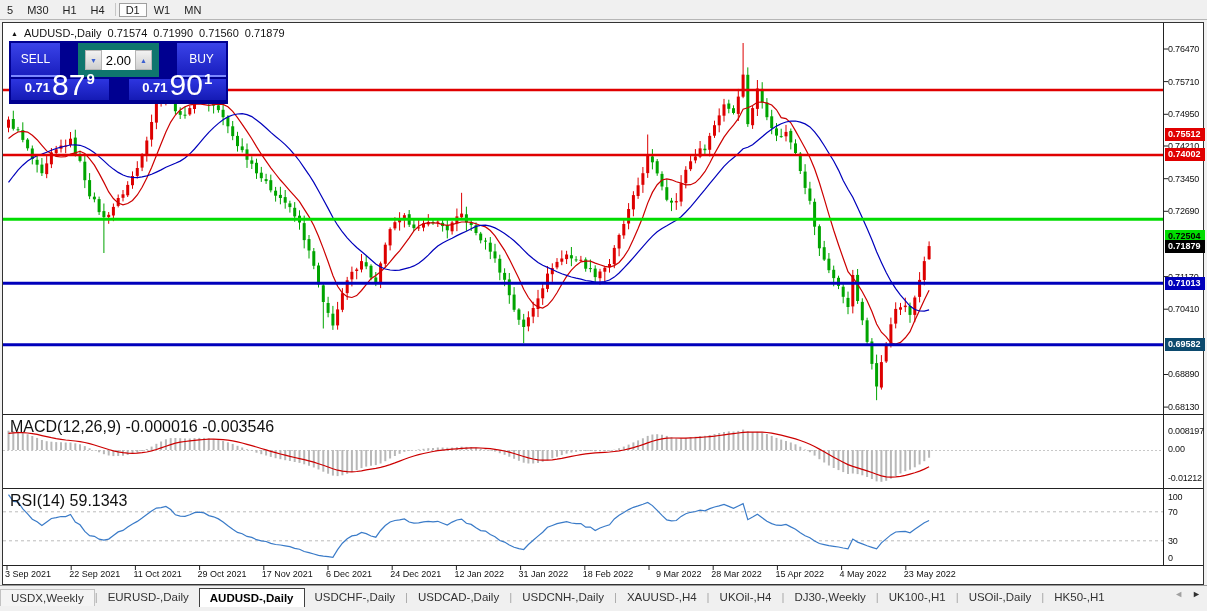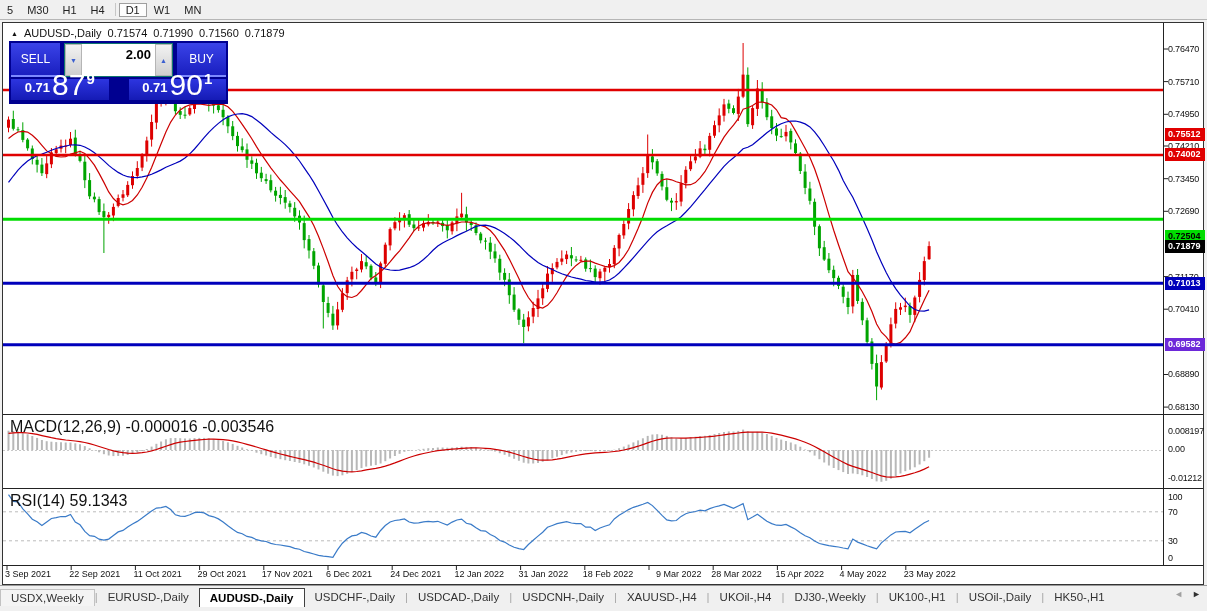--- a/index.html
+++ b/index.html
@@ -10,23 +10,23 @@
   .tf.active{background:#fdfdfd;border:1px solid #9f9f9f;padding:0 6px;}
   .tfsep{width:1px;height:13px;background:#c6c6c6;margin:0 3px;}
   
   #chartwin{position:absolute;left:2px;top:22px;width:1202px;height:563px;border:1px solid #333;box-sizing:border-box;background:#fff;}
   #csvg{position:absolute;left:0;top:0;}
   
   #hdr{position:absolute;left:8px;top:4px;font-size:11px;color:#111;display:flex;gap:6px;align-items:center;z-index:5;}
   #hdr .arrow{font-size:7px;}
   
   #tpanel{position:absolute;left:6px;top:18px;width:219px;height:63px;background:#000090;z-index:6;padding:2px;box-sizing:border-box;}
-  #trow1{display:flex;height:34px;gap:4px;}
+  #trow1{display:flex;height:34px;gap:18px;}
   .tbtn{flex:0 0 49px;background:linear-gradient(#3a43e8,#1a1fc0);border-bottom:2px solid #7c89ff;color:#fff;font-size:12px;display:flex;align-items:center;justify-content:center;cursor:pointer;}
-  #spinner{flex:1;display:flex;background:#737373;border:1px solid #0f766e;box-sizing:border-box;font-weight:bold;}
+  #spinner{flex:1;display:flex;background:#737373;border:7px solid #0f766e;box-sizing:border-box;}
   .spbtn{width:17px;background:linear-gradient(#f2f2f2,#cfcfcf);color:#3b5fd0;font-size:7px;display:flex;align-items:center;justify-content:center;cursor:pointer;border:1px solid #b5b5b5;box-sizing:border-box;}
   #volfield{flex:1;background:#fff;color:#000;font-size:13px;text-align:right;padding:3px 4px 0 0;}
   #trow2{display:flex;height:21px;gap:20px;margin-top:2px;}
   .bigpx{flex:1;background:linear-gradient(#2d35e0,#151bb5);color:#fff;display:flex;align-items:flex-end;justify-content:center;padding-bottom:1px;}
   .bigpx .pfx{font-size:13px;font-weight:bold;margin:0 2px 4px 0;}
   .bigpx .big{font-size:30px;line-height:28px;}
   .bigpx .sup{font-size:15px;font-weight:bold;margin:0 0 12px 1px;}
   
   .axlbl{position:absolute;left:1165px;width:40px;font-size:9px;color:#111;letter-spacing:-0.2px;}
   .badge{position:absolute;left:1162px;width:40px;height:13px;font-size:9px;font-weight:bold;text-align:left;padding:1px 0 0 3px;box-sizing:border-box;}
@@ -739,21 +739,21 @@
         <div class="axlbl" style="top: 183.313px;">0.72690</div>
         <div class="axlbl" style="top: 248.582px;">0.71170</div>
         <div class="axlbl" style="top: 281.216px;">0.70410</div>
         <div class="axlbl" style="top: 346.485px;">0.68890</div>
         <div class="axlbl" style="top: 379.12px;">0.68130</div>
         <div class="badge" style="top: 60.6365px; background: rgb(224, 0, 0); color: rgb(255, 255, 255); margin-top: 44px;">0.75512</div>
         <div class="badge" style="top: 125.476px; background: rgb(224, 0, 0); color: rgb(255, 255, 255);">0.74002</div>
         <div class="badge" style="top: 189.8px; background: rgb(0, 220, 0); color: rgb(0, 0, 0); margin-top: 17px;">0.72504</div>
         <div class="badge" style="top: 216.638px; background: rgb(0, 0, 0); color: rgb(255, 255, 255);">0.71879</div>
         <div class="badge" style="top: 253.824px; background: rgb(0, 0, 187); color: rgb(255, 255, 255);">0.71013</div>
-        <div class="badge" style="top: 315.271px; background: #6d28d9; color: rgb(255, 255, 255);">0.69582</div>
+        <div class="badge" style="top: 315.271px; background: #0c4a6e; color: rgb(255, 255, 255);">0.69582</div>
         <div class="axlbl" style="top: 403px;">0.008197</div>
         <div class="axlbl" style="top: 421px;">0.00</div>
         <div class="axlbl" style="top: 450px;">-0.01212</div>
         <div class="axlbl" style="top: 469px;">100</div>
         <div class="axlbl" style="top: 484px;">70</div>
         <div class="axlbl" style="top: 513px;">30</div>
         <div class="axlbl" style="top: 530px;">0</div>
         <div class="datelbl" style="left: 2px;">3 Sep 2021</div>
         <div class="datelbl" style="left: 66.2px;">22 Sep 2021</div>
         <div class="datelbl" style="left: 130.4px;">11 Oct 2021</div>

